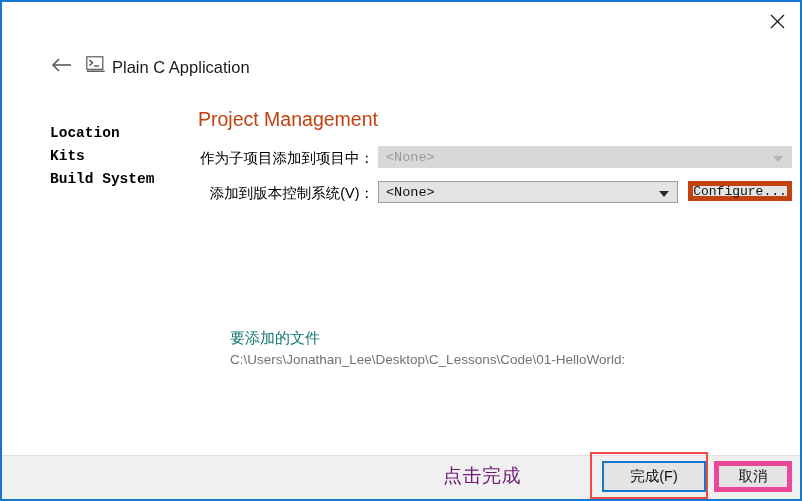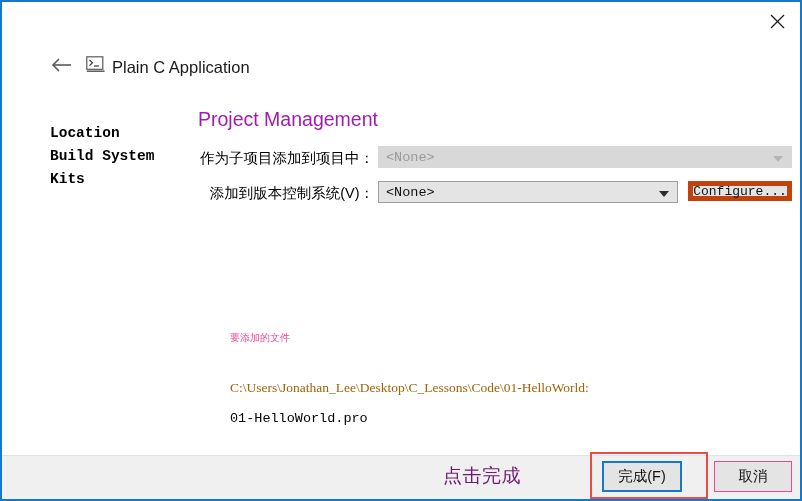--- a/index.html
+++ b/index.html
@@ -100,21 +100,21 @@
   #panel {
     position: absolute;
     left: 196px;
     top: 100px;
     width: 600px;
   }
   #panel-title {
     position: absolute;
     left: 0; top: 6px;
     font-size: 19.5px;
-    color: #a21caf;
+    color: #c2410c;
     white-space: nowrap;
   }
   .form-row {
     position: absolute;
     left: 0;
     height: 24px;
   }
   #row-subproject { top: 44px; }
   #row-vcs { top: 79px; }
   .form-label {
@@ -200,31 +200,31 @@
   }
 
   
   #files {
     position: absolute;
     left: 228px;
     top: 326px;
     width: 540px;
   }
   #files-heading {
-    font-size: 10px;
-    color: #ec4899;
+    font-size: 15px;
+    color: #0f766e;
     height: 24px;
     line-height: 20px;
     white-space: nowrap;
   }
   #files-path {
-    margin-top: 28px;
-    font-family: Liberation Serif, serif;
+    margin-top: 0;
+    font-family: Liberation Sans, sans-serif;
     font-size: 13.5px;
-    color: #a16207;
+    color: #737373;
     white-space: nowrap;
   }
   #files-list {
     margin-top: 15px;
     font-family: "Liberation Mono", "DejaVu Sans Mono", monospace;
     font-size: 13.5px;
     color: #000000;
     line-height: 16px;
   }
   #files-list div { white-space: nowrap; }
@@ -256,42 +256,42 @@
     width: 118px;
     height: 47px;
     box-sizing: border-box;
     border: 2px solid #ef4b45;
     background: transparent;
   }
   #finish-button {
     position: absolute;
     left: 600px;
     top: 459px;
-    width: 80px;
+    width: 104px;
     height: 31px;
     box-sizing: border-box;
     background: #e4e4e4;
     border: 2px solid #1478cd;
     font-size: 14.5px;
     color: #111111;
     display: flex;
     align-items: center;
     justify-content: center;
     white-space: nowrap;
     cursor: default;
   }
   #cancel-button {
     position: absolute;
     left: 712px;
     top: 459px;
     width: 78px;
     height: 31px;
     box-sizing: border-box;
     background: #e4e4e4;
-    border: 1px solid #ec4899;
+    border: 5px solid #ec4899;
     font-size: 14.5px;
     color: #111111;
     display: flex;
     align-items: center;
     justify-content: center;
     white-space: nowrap;
     cursor: default;
   }
 </style>
 </head>
@@ -330,25 +330,25 @@
     <div id="app-title">Plain C Application</div>
   </div>
 
   <div id="steps">
     <div class="step">
       <span class="marker"></span>
       <span>Location</span>
     </div>
     <div class="step">
       <span class="marker"></span>
-      <span>Build System</span>
+      <span>Kits</span>
     </div>
     <div class="step">
       <span class="marker"></span>
-      <span>Kits</span>
+      <span>Build System</span>
     </div>
   </div>
 
   <div id="panel">
     <div id="panel-title">Project Management</div>
 
     <div class="form-row" id="row-subproject">
       <div class="label-holder">
         <span class="form-label">作为子项目添加到项目中：</span>
       </div>
@@ -368,21 +368,20 @@
       </div>
     </div>
 
     <div id="configure-button">Configure...</div>
   </div>
 
   <div id="files">
     <div id="files-heading">要添加的文件</div>
     <div id="files-path">C:\Users\Jonathan_Lee\Desktop\C_Lessons\Code\01-HelloWorld:</div>
     <div id="files-list">
-      <div>01-HelloWorld.pro</div>
     </div>
   </div>
 
   <div id="footer"></div>
   <div id="annotation-text">点击完成</div>
   <div id="annotation-box"></div>
   <div id="finish-button">完成(F)</div>
   <div id="cancel-button">取消</div>
 
 </div>

